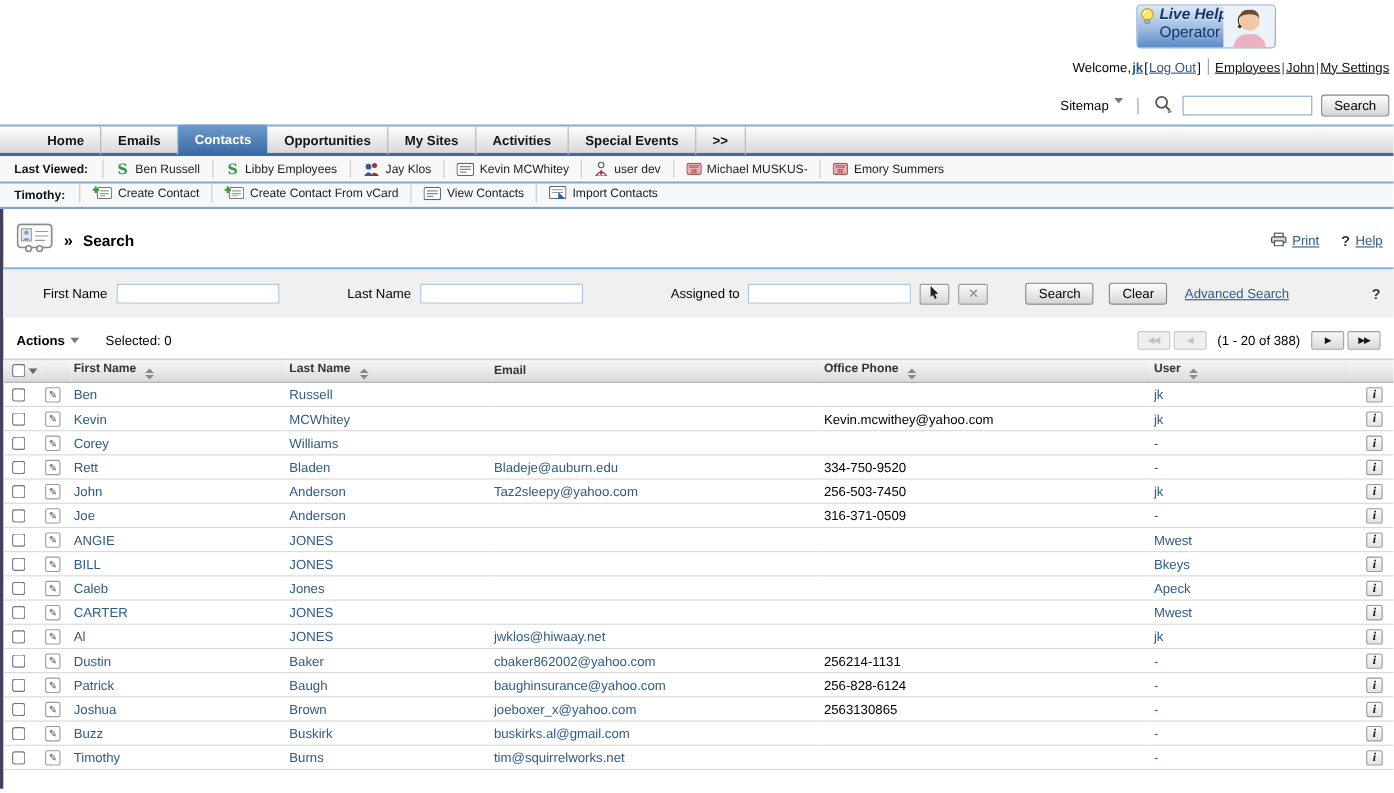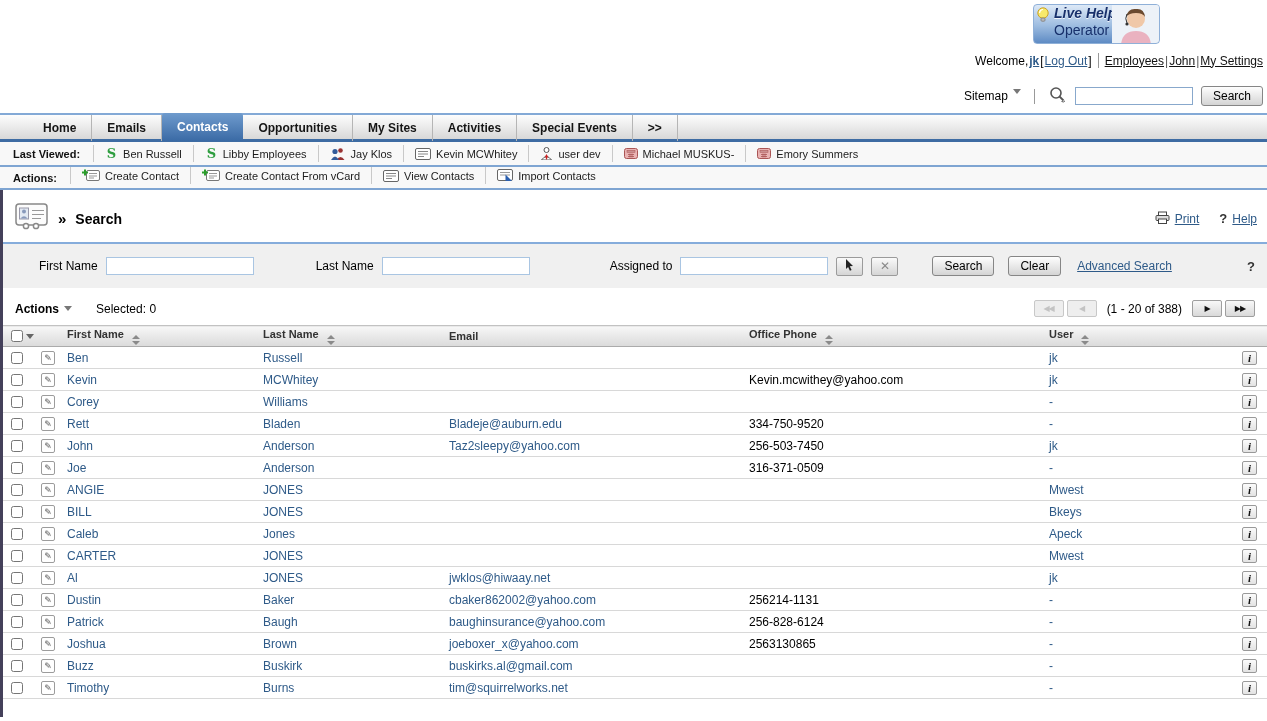--- a/index.html
+++ b/index.html
@@ -247,21 +247,21 @@
               <line x1="8" y1="5.5" x2="8" y2="9.5"></line>
             </g>
           </svg>
         </span>
         <span>Emory Summers</span>
       </span>
     </span>
 </div>
 
 <div class="hbar act-bar">
-  <span class="bar-label">Actions:</span>
+  <span class="bar-label">Timothy:</span>
   <span style="display:flex;height:100%;align-items:flex-start">
       <span class="bar-item">
         <span class="ic">
           <svg width="18" height="13">
             <rect x="4.5" y="1.5" width="13" height="10" rx="1.5" fill="#fff" stroke="#777"></rect>
             <line x1="7" y1="4.5" x2="15" y2="4.5" stroke="#999"></line>
             <line x1="7" y1="7" x2="15" y2="7" stroke="#999"></line>
             <line x1="7" y1="9" x2="12" y2="9" stroke="#999"></line>
             <g stroke="#2d9e2d" stroke-width="2">
               <line x1="3" y1="0.5" x2="3" y2="6.5"></line>

